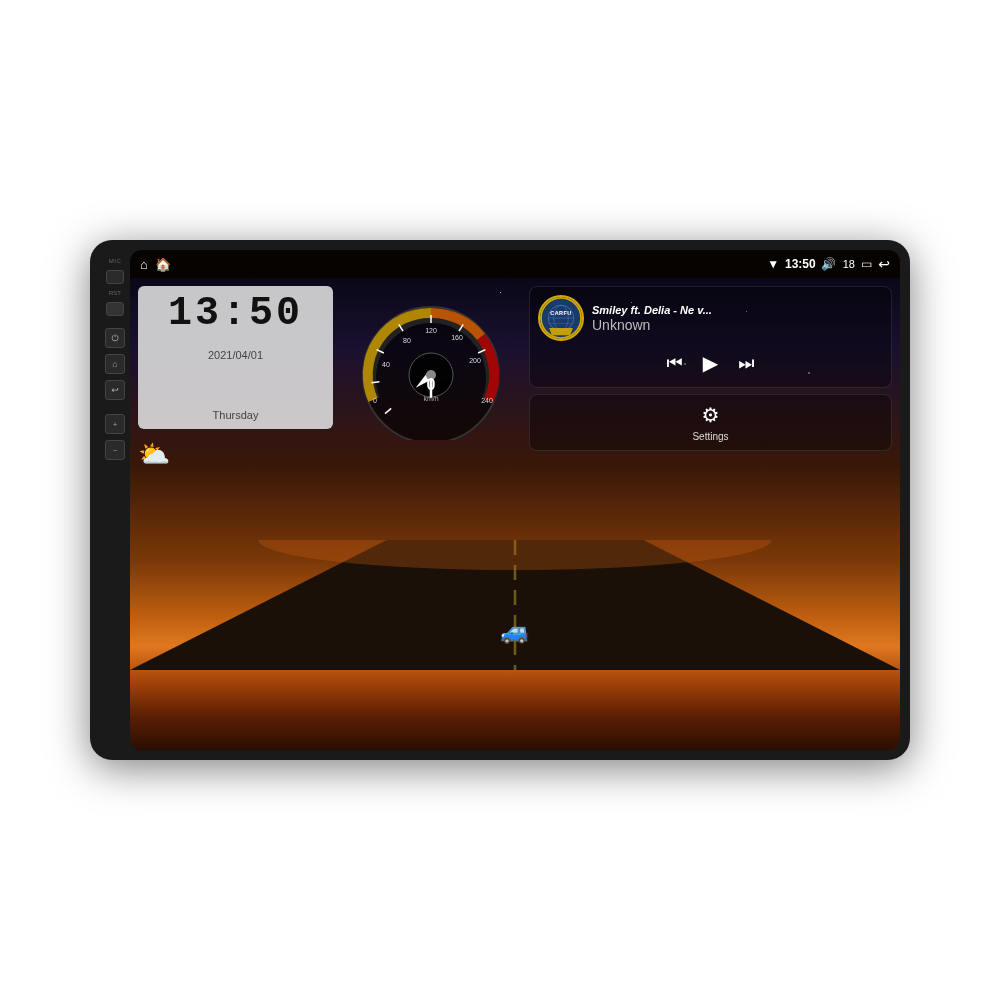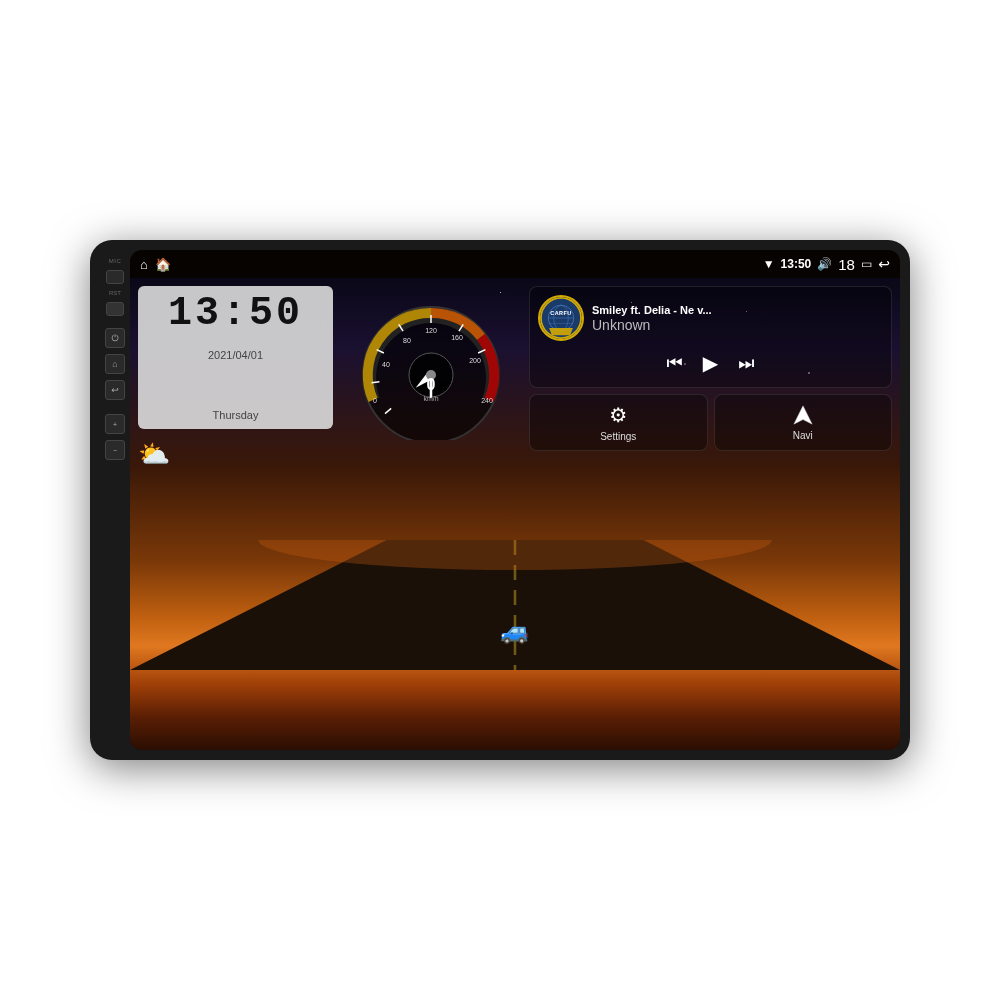--- a/index.html
+++ b/index.html
@@ -200,20 +200,21 @@
 
     .song-info {
       flex: 1;
     }
 
     .song-title {
       font-size: 11px;
       color: #fff;
       font-weight: bold;
       line-height: 1.3;
+      font-style: italic;
     }
 
     .song-artist {
       font-size: 14px;
       color: #bbb;
     }
 
     .player-controls {
       display: flex;
       align-items: center;
@@ -305,21 +306,21 @@
 
     <div class="status-bar">
       <div class="status-left">
         <span style="font-size:13px;">⌂</span>
         <span style="font-size:13px;">🏠</span>
       </div>
       <div class="status-right">
         <span style="font-size:12px;">▼</span>
         <span style="font-weight:bold;font-size:12px;">13:50</span>
         <span style="font-size:12px;">🔊</span>
-        <span style="font-size:15px;">18</span>
+        <span style="font-size:11px;">18</span>
         <span style="font-size:12px;">▭</span>
         <span style="font-size:14px;">↩</span>
       </div>
     </div>
 
     <div style="position:relative; flex:1; overflow:hidden;">
 
       <div style="position:absolute;top:0;left:0;right:0;bottom:0;background:linear-gradient(180deg,#0a0818 0%,#1a1030 15%,#3a1808 40%,#7a3808 60%,#c06010 72%,#e07820 78%,#a04008 86%,#5a1e04 93%,#2a0e02 100%);">
 
         <div style="position:absolute;width:2px;height:2px;background:rgba(255,255,255,0.8);border-radius:50%;top:8%;left:40%;"></div>
@@ -448,27 +449,20 @@
                 <span class="ctrl-icon">⏮</span>
                 <span class="ctrl-icon play-icon">▶</span>
                 <span class="ctrl-icon">⏭</span>
               </div>
             </div>
 
             <div class="settings-navi-row">
               <div class="icon-btn">
                 <span class="icon-sym">⚙</span>
                 <span class="icon-lbl">Settings</span>
-              </div>
-              <div class="icon-btn">
-
-                <svg width="22" height="22" viewBox="0 0 24 24">
-                  <polygon points="12,2 22,22 12,17 2,22" fill="#ffffff" stroke="#ccc" stroke-width="0.5"></polygon>
-                </svg>
-                <span class="icon-lbl">Navi</span>
               </div>
             </div>
 
           </div>
 
         </div>
 
       </div>
 
       <div class="bottom-nav">

